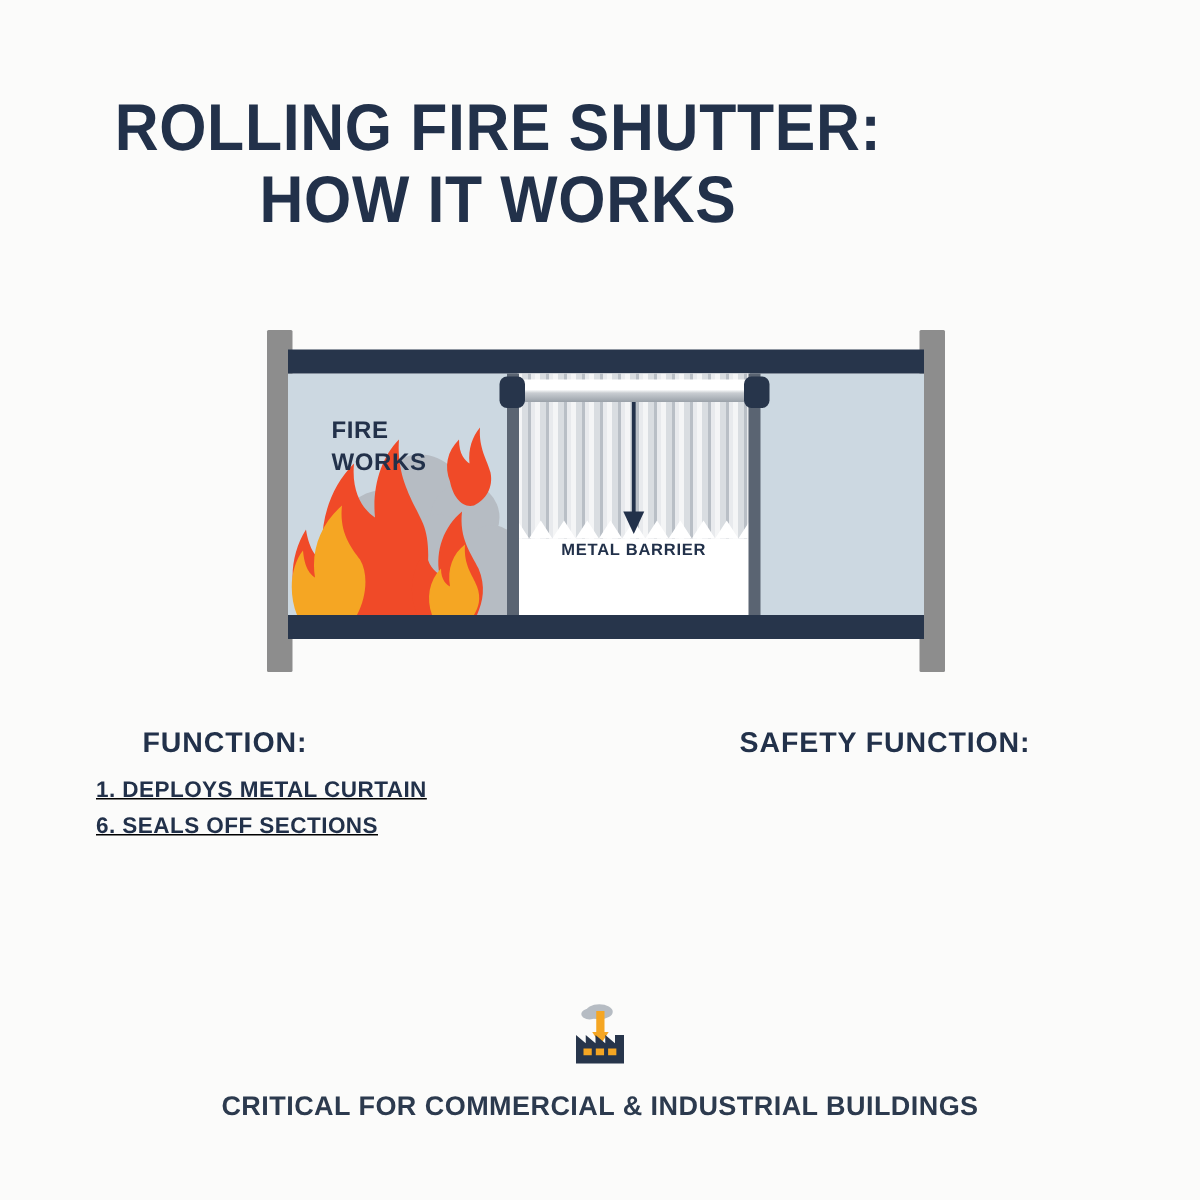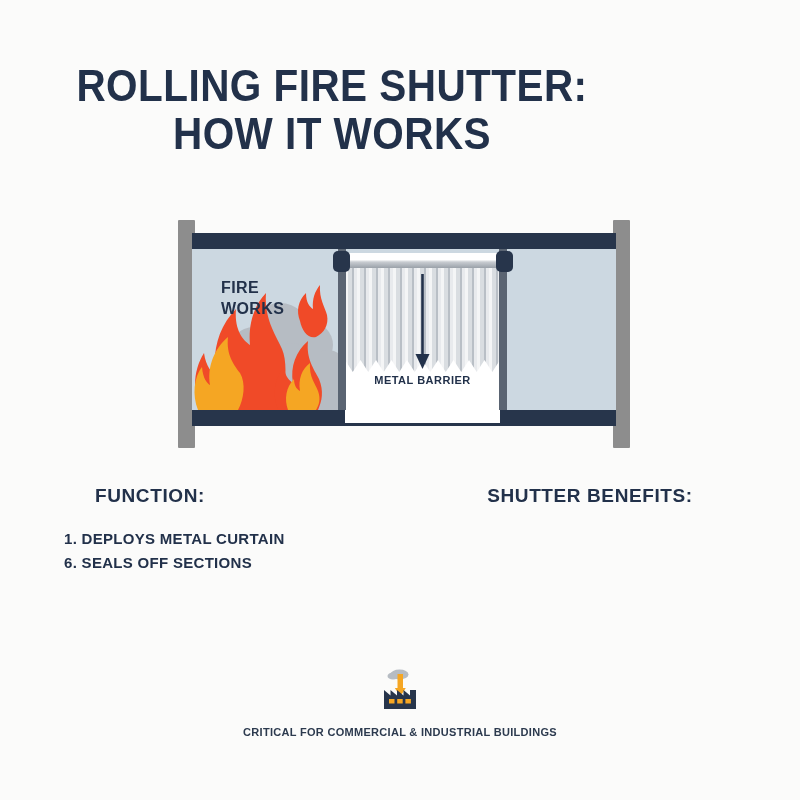--- a/index.html
+++ b/index.html
@@ -95,21 +95,21 @@
     height: 161px;
     overflow: hidden;
     z-index: 4;
   }
   #fire-group svg { display: block; }
 
   
   #shutter-opening {
     position: absolute;
     left: 167px;
-    top: 42px;
+    top: 29px;
     width: 155px;
     height: 161px;
     background: #ffffff;
     overflow: hidden;
     z-index: 5;
   }
   #slat-curtain {
     position: absolute;
     left: 0;
     top: 0;
@@ -210,21 +210,21 @@
     letter-spacing: 0.6px;
   }
   #function-block .section-heading { text-align: left; margin-left: 31px; }
   .list-item {
     color: #22314a;
     font-weight: 700;
     font-size: 15px;
     letter-spacing: 0.3px;
     line-height: 24px;
   }
-  #function-list  { margin-top: 20px; }
+  #function-list  { margin-top: 8px; text-decoration: underline; }
   #benefits-list  { margin-top: 17px; }
   .list-subline {
     color: #22314a;
     font-weight: 700;
     font-size: 15px;
     letter-spacing: 0.3px;
     line-height: 24px;
   }
 
   
@@ -233,21 +233,21 @@
     left: 0;
     top: 668px;
     width: 800px;
     text-align: center;
   }
   #factory-icon { display: inline-block; }
   #footer-caption {
     margin-top: 12px;
     color: #2c3a4e;
     font-weight: 700;
-    font-size: 11px;
+    font-size: 18px;
     letter-spacing: 0.3px;
   }
 </style>
 </head>
 <body>
 
 <div id="title-block">
   <div class="title-line">ROLLING FIRE SHUTTER:</div>
   <div class="title-line">HOW IT WORKS</div>
 </div>
@@ -328,21 +328,21 @@
 
 <div id="function-block">
   <div class="section-heading">FUNCTION:</div>
   <div id="function-list">
     <div class="list-item">1. DEPLOYS METAL CURTAIN</div>
     <div class="list-item">6. SEALS OFF SECTIONS</div>
   </div>
 </div>
 
 <div id="benefits-block">
-  <div class="section-heading">SHUTTER BENEFITS:</div>
+  <div class="section-heading">SAFETY FUNCTION:</div>
 </div>
 
 <div id="footer">
   <svg id="factory-icon" width="44" height="42" viewBox="0 0 44 42" xmlns="http://www.w3.org/2000/svg">
     <ellipse cx="21.5" cy="6.5" rx="9" ry="5" fill="#b6bcc3"></ellipse>
     <ellipse cx="15" cy="8" rx="5.5" ry="3.6" fill="#b6bcc3"></ellipse>
     <rect x="19.5" y="6" width="5.5" height="15" fill="#f5a623"></rect>
     <path d="M16.8 20 L27.8 20 L22.3 28.5 Z" fill="#f5a623"></path>
     <path d="M6 41 L6 22 L12.5 27.5 L12.5 22 L19 27.5 L19 22 L25.5 27.5 L25.5 22
              L32 27.5 L32 22 L38 22 L38 41 Z" fill="#27354b"></path>

